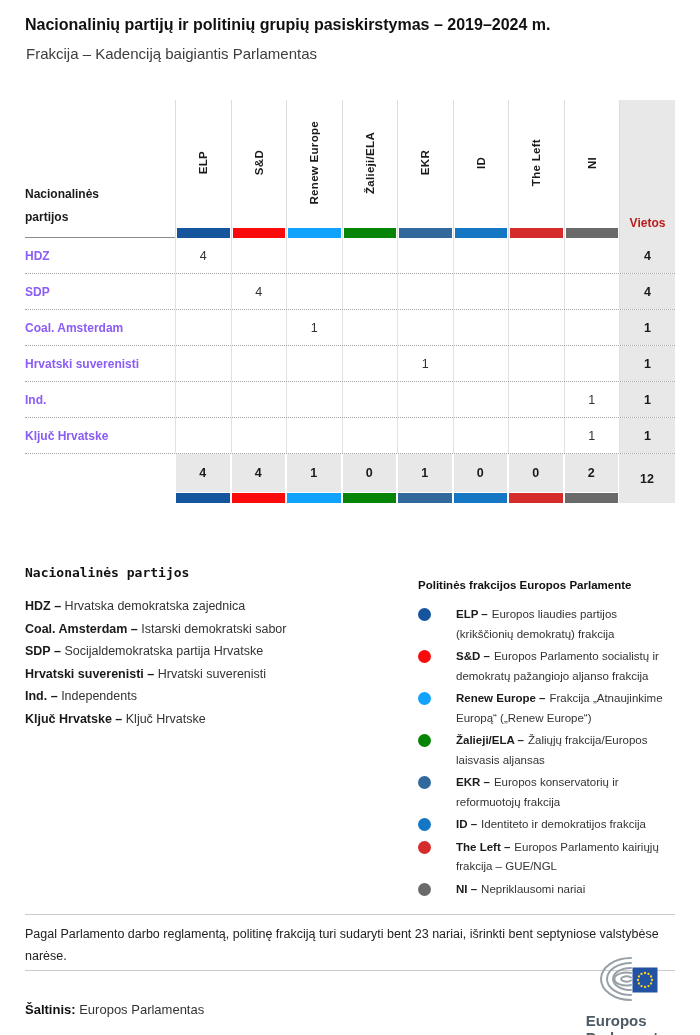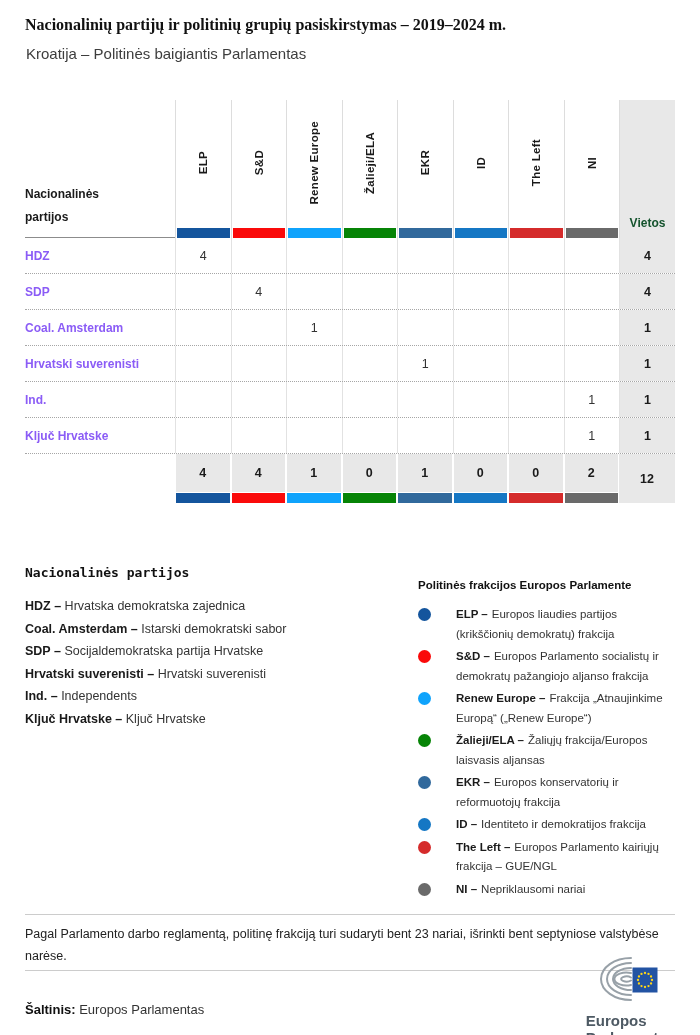--- a/index.html
+++ b/index.html
@@ -1,36 +1,36 @@
 <!DOCTYPE html>
 <html><head>
 <meta charset="utf-8">
 <style>
   html,body{margin:0;padding:0;background:#fff;}
   .page{position:relative;width:700px;height:1035px;background:#fff;overflow:hidden;
         font-family:"Liberation Sans",sans-serif;color:#333;}
 
-  .title{position:absolute;top:16px;left:25px;font-size:16px;font-weight:700;color:#111;font-family:Liberation Serif, serif;}
+  .title{position:absolute;top:16px;left:25px;font-size:16px;font-weight:700;color:#111;}
   .subtitle{position:absolute;top:45px;left:26px;font-size:15px;font-weight:400;color:#3d3d3d;}
 
   
   .table{position:absolute;top:100px;left:25px;width:650px;}
   .trow{display:grid;grid-template-columns:150px repeat(8,55.5px) 56px;}
   .thead{height:138px;}
   .head-label{position:relative;display:flex;align-items:flex-end;border-bottom:1px solid #8c8c8c;}
   .head-label span{display:block;width:80px;font-weight:700;font-size:12px;line-height:23px;
                    color:#1a1a1a;padding-bottom:8px;overflow-wrap:anywhere;}
   .head-col{position:relative;display:flex;align-items:center;justify-content:center;
             padding-bottom:12px;border-left:1px solid #ddd;}
   .vlabel{writing-mode:vertical-rl;transform:rotate(180deg);font-weight:700;font-size:11.5px;
           letter-spacing:.3px;color:#1a1a1a;white-space:nowrap;}
   .bar{position:absolute;left:1px;right:1px;bottom:0;height:10px;}
   .head-seats{background:#e8e8e8;display:flex;align-items:flex-end;justify-content:center;
               border-left:1px solid #ddd;}
-  .head-seats span{font-weight:700;font-size:12px;color:#14532d;padding-bottom:8px;}
+  .head-seats span{font-weight:700;font-size:12px;color:#b91c1c;padding-bottom:8px;}
 
   .body-row{height:35px;border-bottom:1px dotted #a6a6a6;}
   .cell{display:flex;align-items:center;justify-content:center;font-size:12.5px;color:#333;
         border-left:1px solid #e2e2e2;}
   .cell.label{justify-content:flex-start;font-weight:700;font-size:12px;color:#8b5cf6;border-left:none;}
   .cell.seats{background:#e8e8e8;font-weight:700;color:#1a1a1a;}
 
   .totals{height:49px;}
   .tot-label{border-left:none;}
   .tot{display:flex;flex-direction:column;padding:0 1px;}
@@ -64,21 +64,21 @@
   .src b{color:#111;}
   .logo{display:flex;align-items:center;gap:8px;flex-direction:column;}
   .logo-text{font-size:15px;font-weight:700;color:#4e5a64;line-height:17px;}
 </style>
 </head>
 <body>
 
 <div class="page">
 
   <div class="title">Nacionalinių partijų ir politinių grupių pasiskirstymas – 2019–2024 m.</div>
-  <div class="subtitle">Kroatija – Politinės baigiantis Parlamentas</div>
+  <div class="subtitle">Frakcija – Kadenciją baigiantis Parlamentas</div>
 
   <div class="table" id="seat-table">
       <div class="trow thead">
         <div class="head-label">
           <span>Nacionalinės partijos</span>
         </div>
         <div class="head-col">
           <span class="vlabel">ELP</span>
           <div class="bar" style="background: rgb(20, 85, 157);"></div>
         </div>

